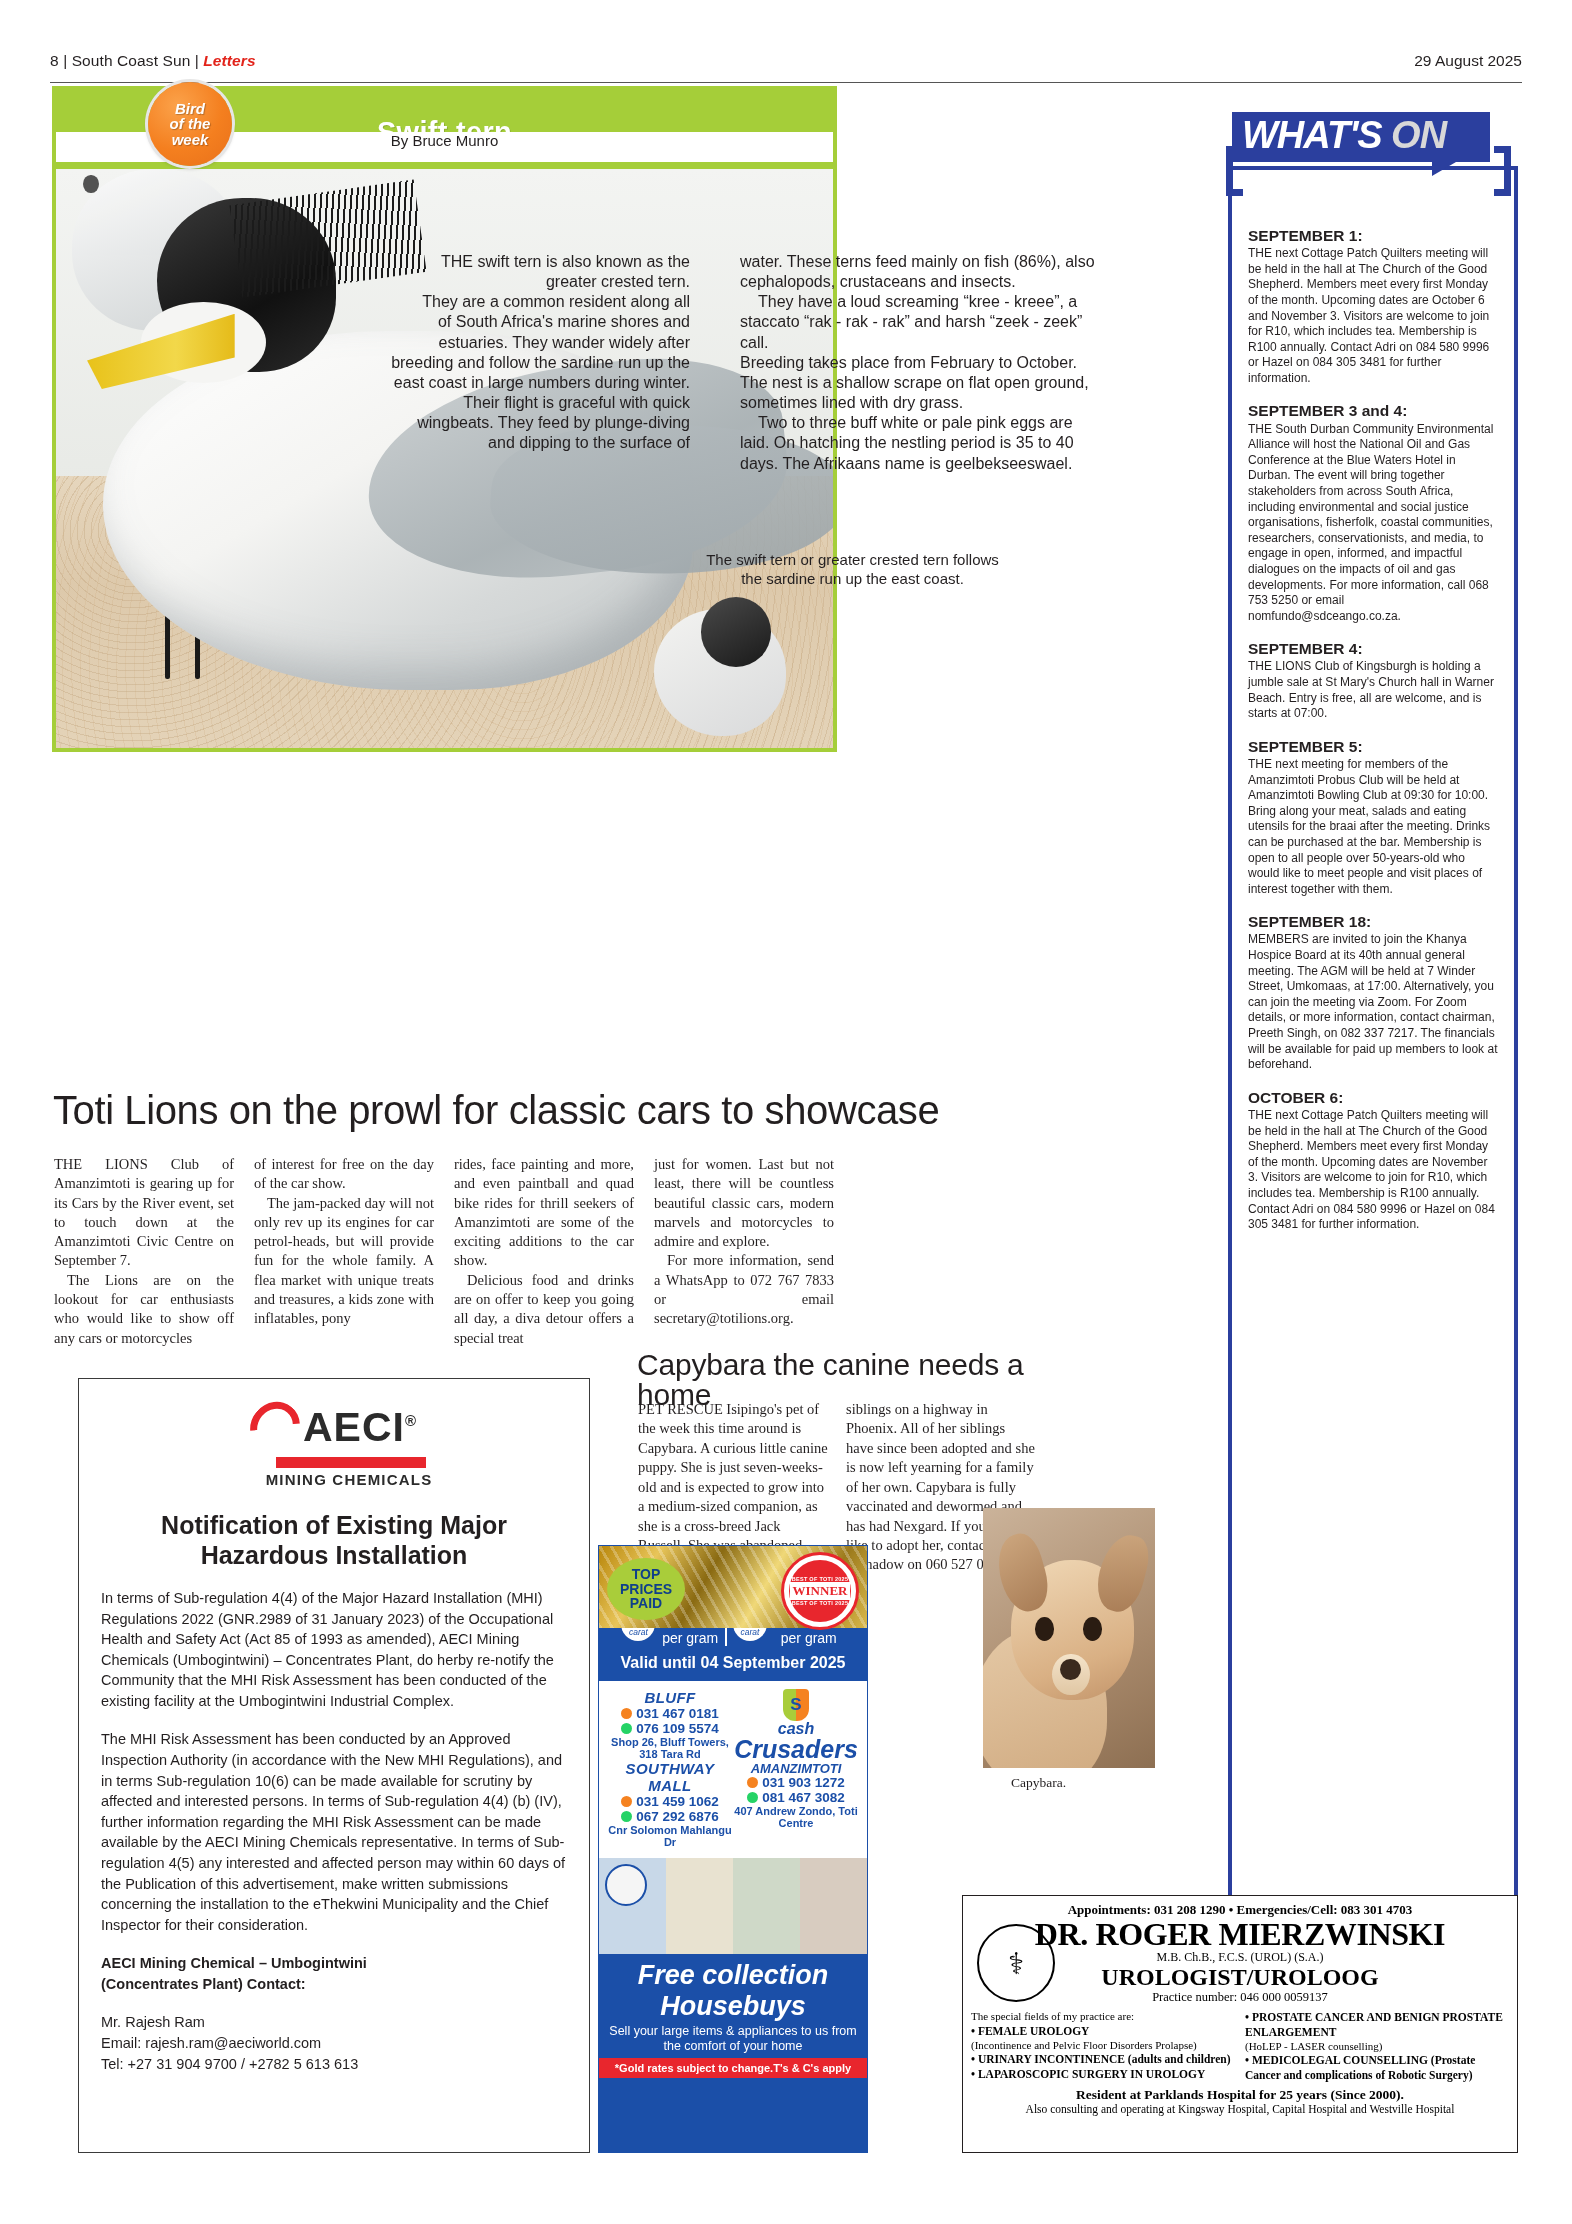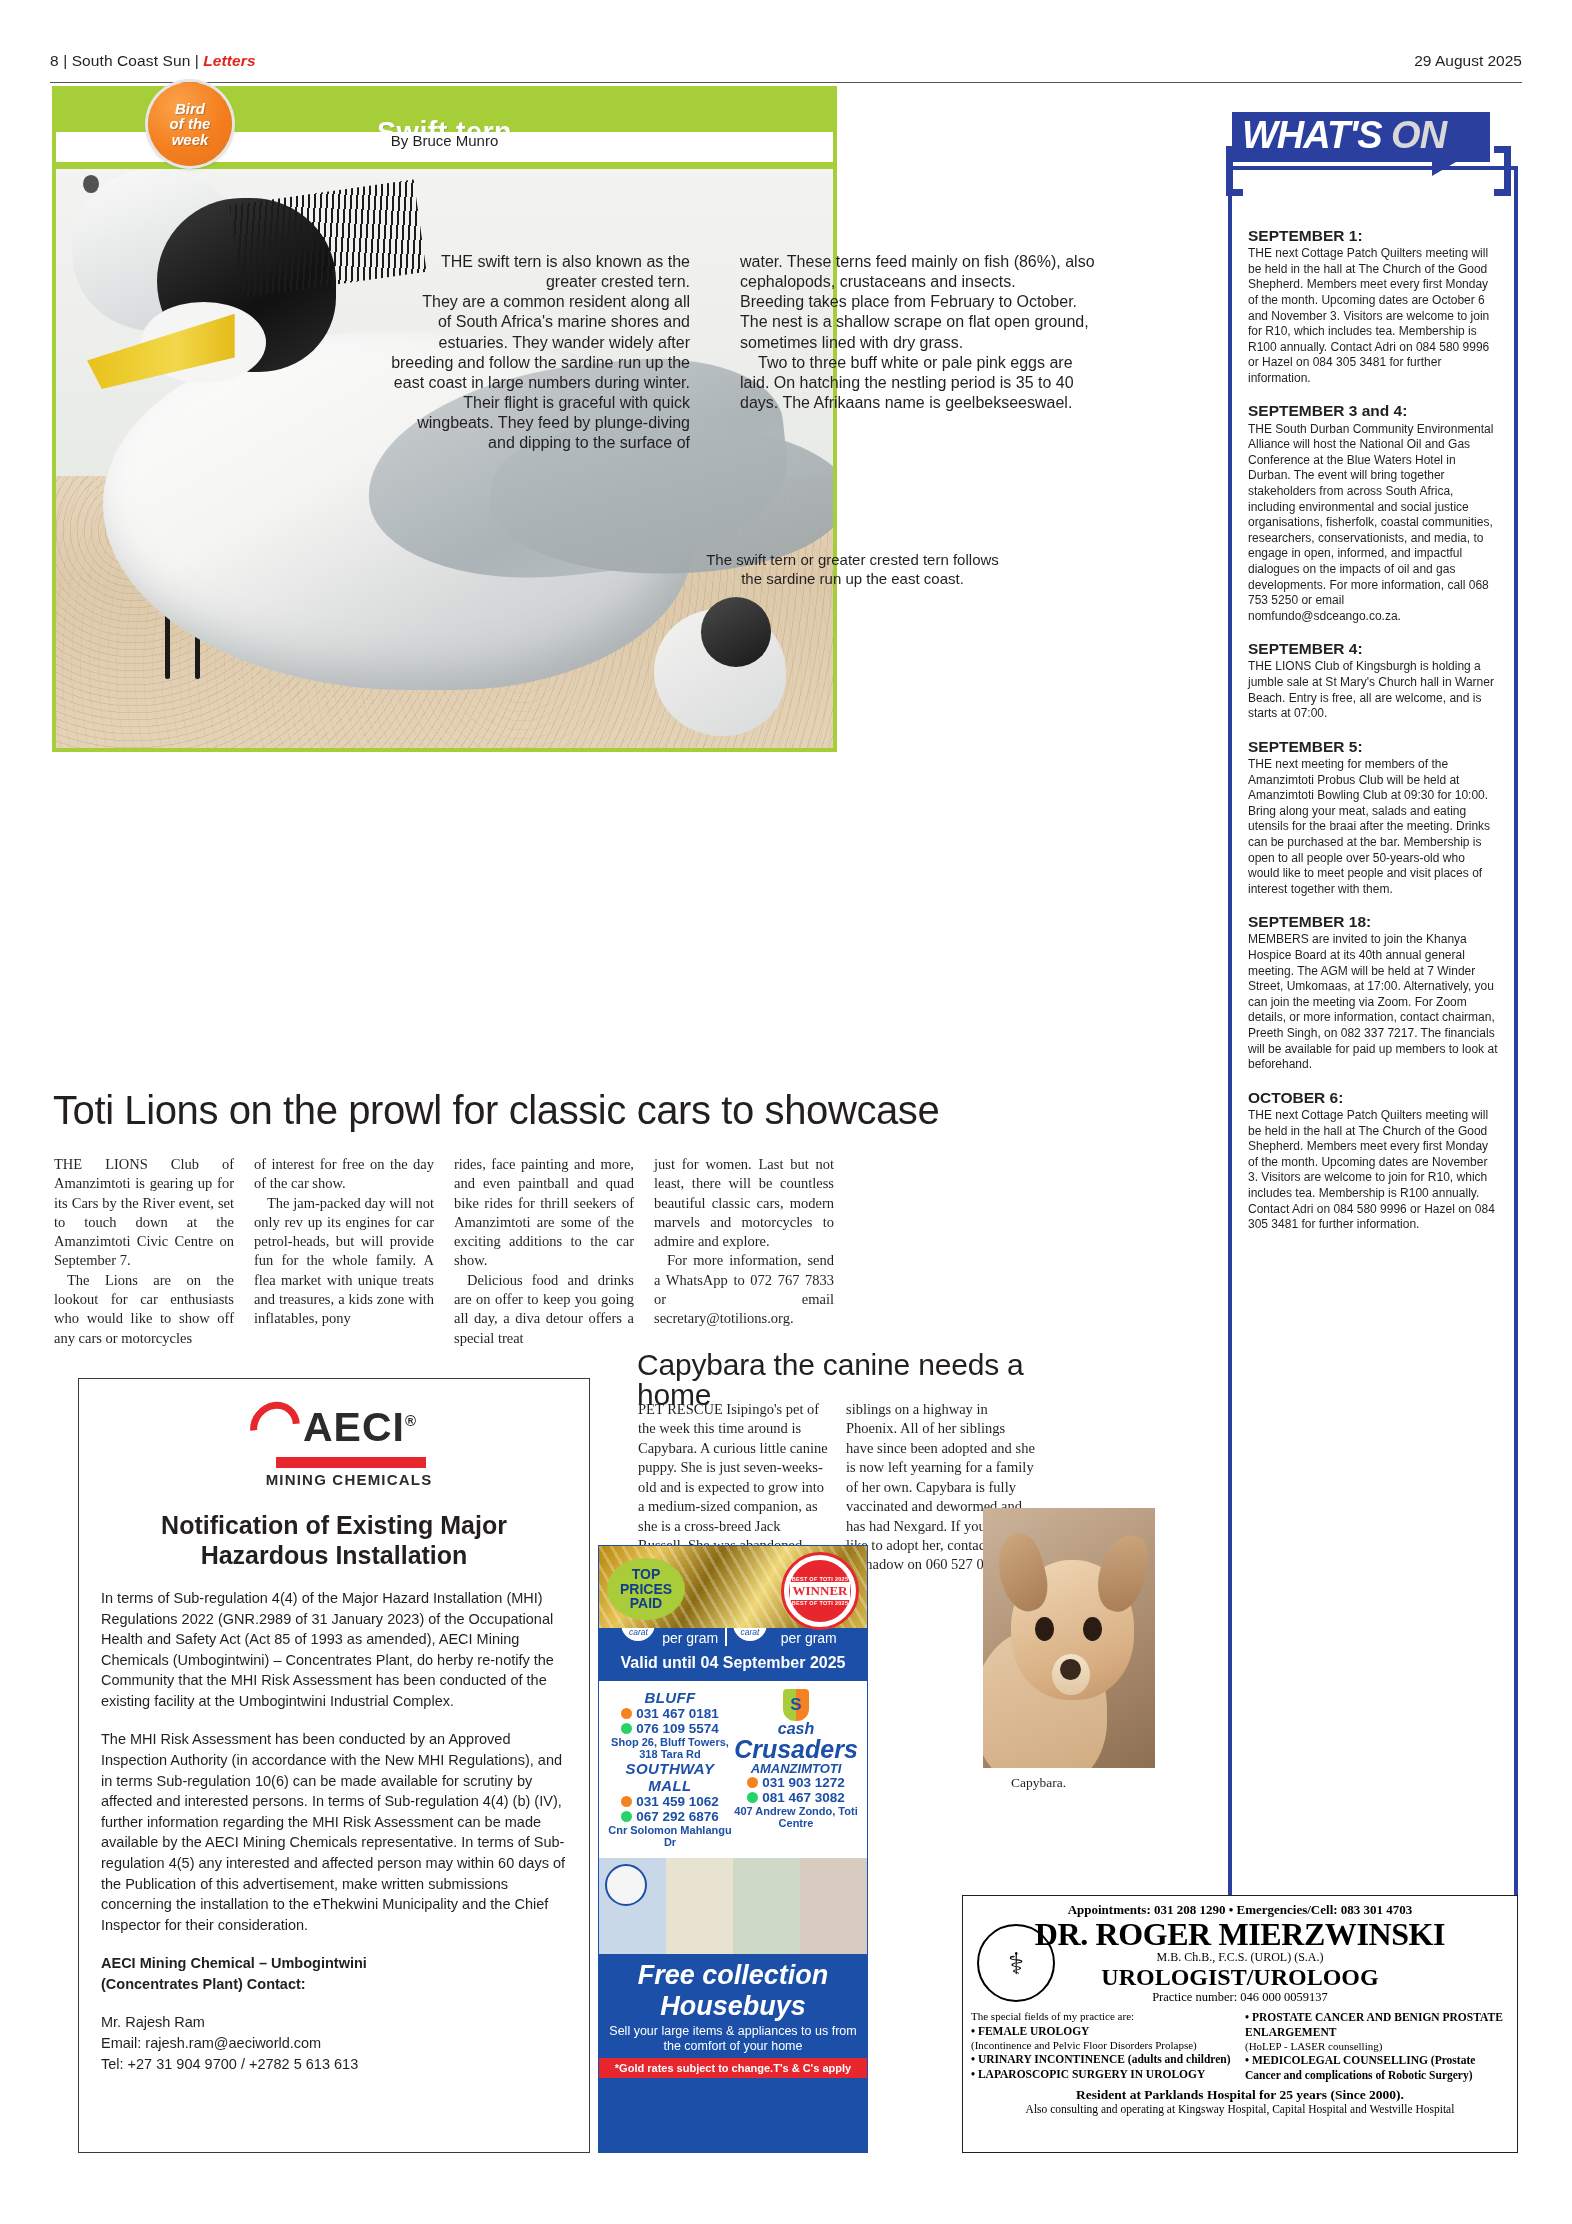--- a/index.html
+++ b/index.html
@@ -272,20 +272,21 @@
     <div class="chick-head"></div>
   </div>
 
   <div class="bird-col c1">
     <p>THE swift tern is also known as the greater crested tern.</p>
     <p class="ind">They are a common resident along all of South Africa's marine shores and estuaries. They wander widely after breeding and follow the sardine run up the east coast in large numbers during winter.</p>
     <p class="ind">Their flight is graceful with quick wingbeats. They feed by plunge-diving and dipping to the surface of</p>
   </div>
   <div class="bird-col c2">
     <p>water. These terns feed mainly on fish (86%), also cephalopods, crustaceans and insects.</p>
+    <p class="ind">They have a loud screaming “kree - kreee”, a staccato “rak - rak - rak” and harsh “zeek - zeek” call.</p>
     <p>Breeding takes place from February to October. The nest is a shallow scrape on flat open ground, sometimes lined with dry grass.</p>
     <p class="ind">Two to three buff white or pale pink eggs are laid. On hatching the nestling period is 35 to 40 days. The Afrikaans name is geelbekseeswael.</p>
   </div>
   <div class="bird-caption">The swift tern or greater crested tern follows the sardine run up the east coast.</div>
 
   <div class="wo-box">
     <div class="wo-entry">
       <h4>SEPTEMBER 1:</h4>
       <p>THE next Cottage Patch Quilters meeting will be held in the hall at The Church of the Good Shepherd. Members meet every first Monday of the month. Upcoming dates are October 6 and November 3. Visitors are welcome to join for R10, which includes tea. Membership is R100 annually. Contact Adri on 084 580 9996 or Hazel on 084 305 3481 for further information.</p>
     </div>

